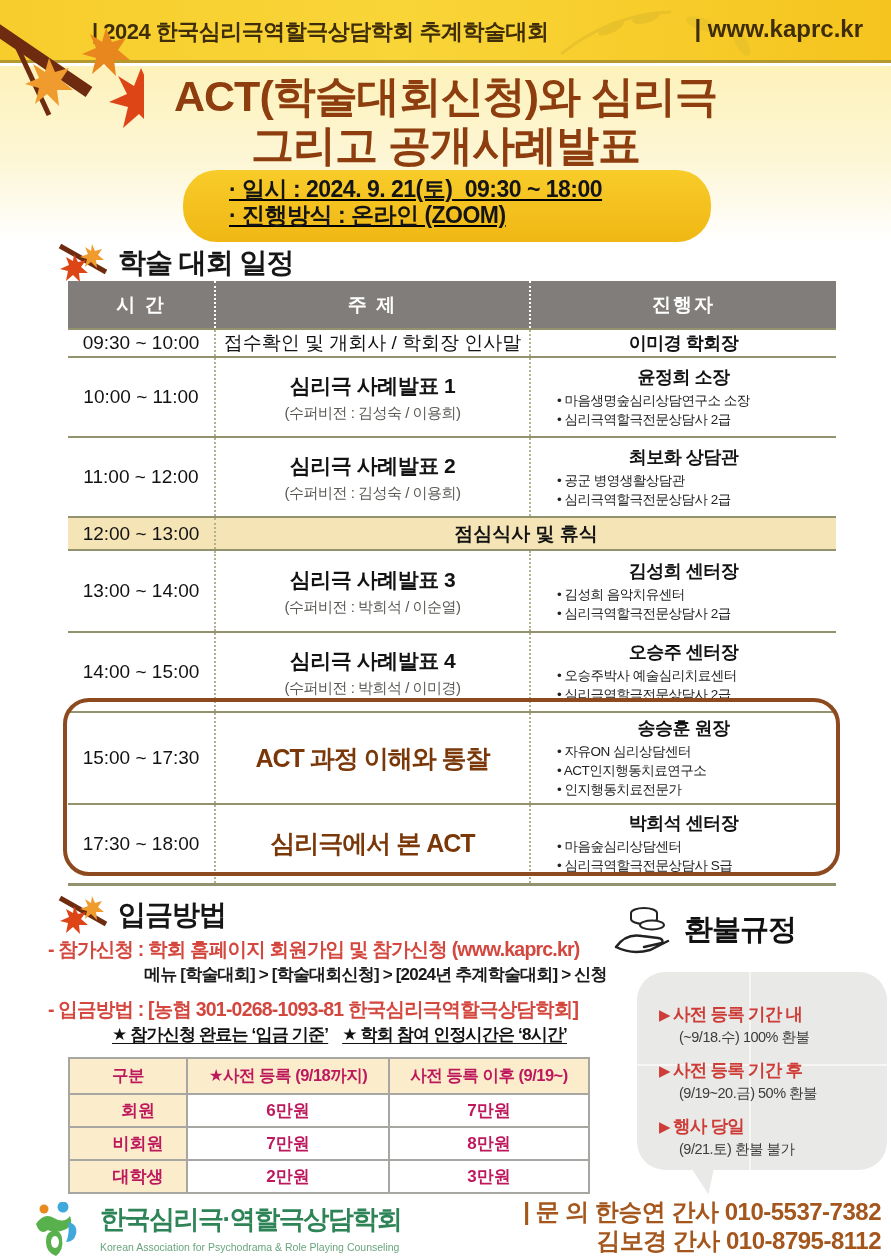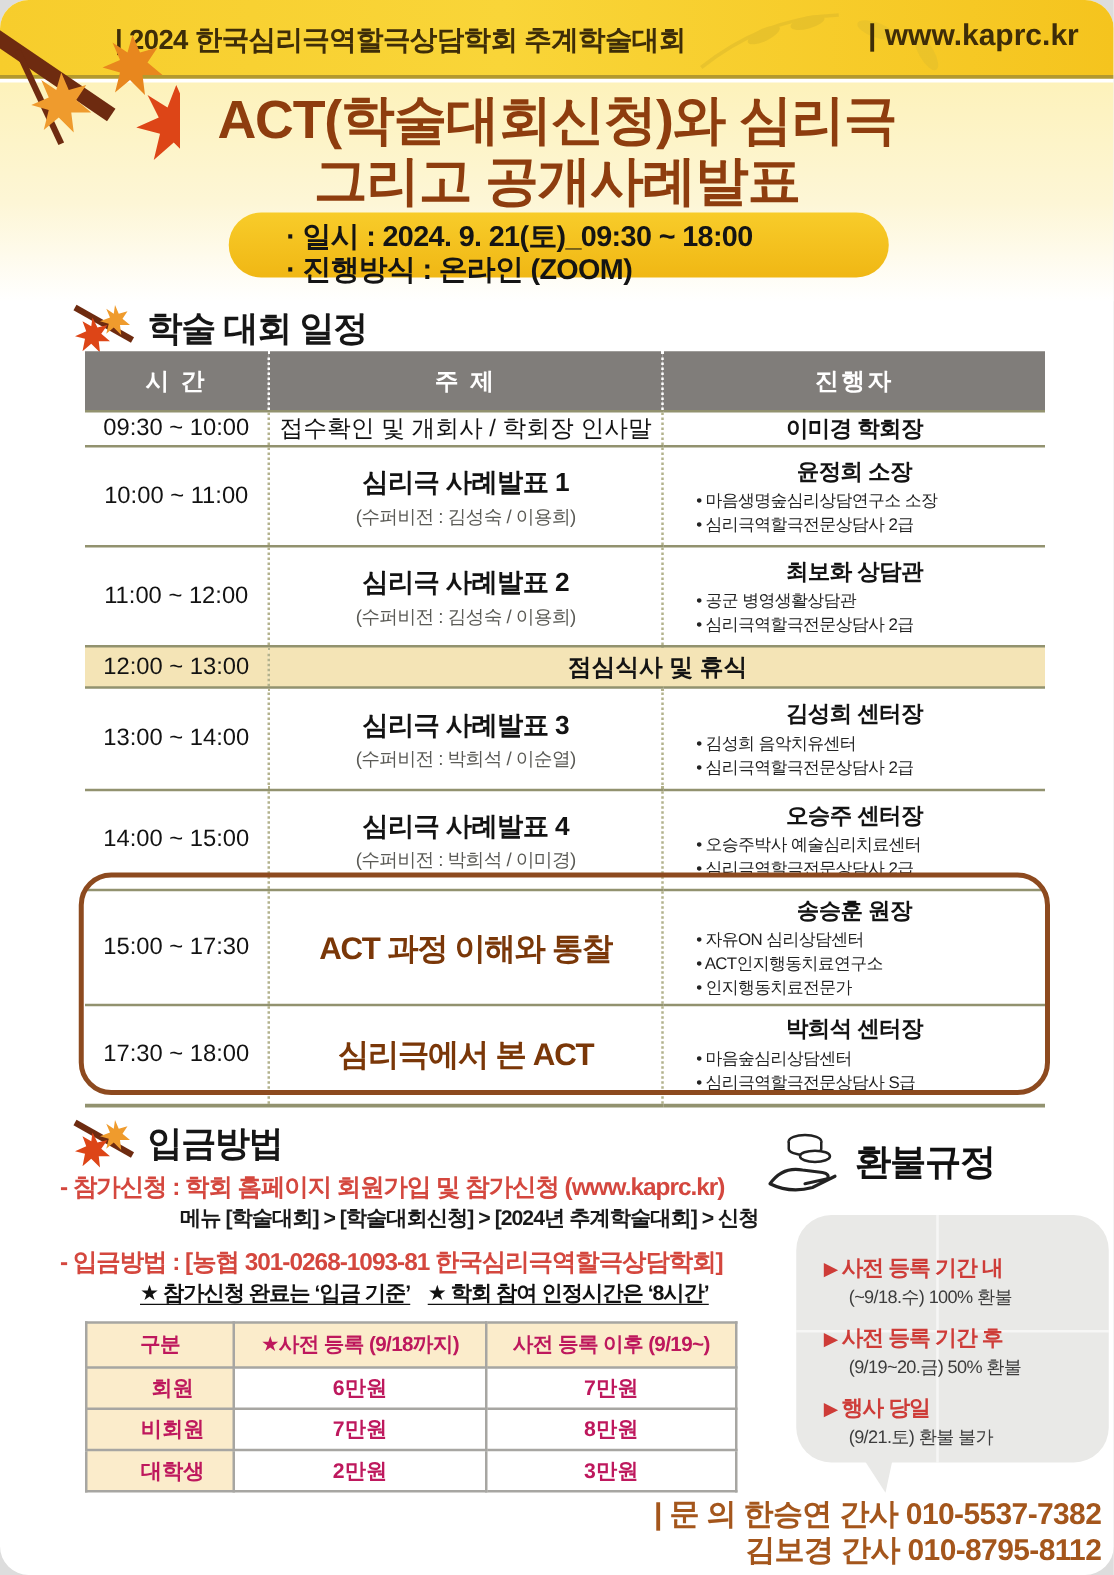--- a/index.html
+++ b/index.html
@@ -1,19 +1,19 @@
 <!DOCTYPE html>
 <html><head>
 <meta charset="utf-8">
 <style>
   * { margin:0; padding:0; box-sizing:border-box; }
   body { background:#dddddd; font-family:"Liberation Sans","DejaVu Sans",sans-serif; }
   .poster {
     position:relative; width:891px; height:1260px; margin:0 auto;
-    background:#ffffff; overflow:hidden;border-radius:23px;
+    background:#ffffff; overflow:hidden;
   }
 
   
   .banner {
     position:absolute; left:0; top:0; width:891px; height:63px;
     background:linear-gradient(90deg,#f7cd2c 0%,#f9d538 45%,#f5c41e 100%);
     border-bottom:3px solid #b3992e;
   }
   .banner-left {
     position:absolute; left:92px; top:17px;
@@ -33,23 +33,23 @@
 
   .corner-leaves { position:absolute; left:-6px; top:0; }
 
   
   .title { position:absolute; left:0; top:72px; width:891px; text-align:center;
     color:#8e3d0e; font-weight:800; letter-spacing:-1px; }
   .title .l1 { font-size:43px; line-height:1.15; }
   .title .l2 { font-size:43px; line-height:1.15; }
 
   .pill {
-    position:absolute; left:183px; top:170px; width:528px; height:52px;
+    position:absolute; left:183px; top:170px; width:528px; height:72px;
     background:linear-gradient(180deg,#f8cc2a,#f0b714);
-    border-radius:34px; padding:6px 0 12px 46px;
+    border-radius:34px; padding:6px 0 12px 46px;text-decoration:underline;
   }
   .pill div { font-size:23px; font-weight:700; color:#141414; line-height:1.13; letter-spacing:-0.5px; }
 
   
   .sec-head { position:absolute; display:flex; align-items:center; }
   .sec-head .txt { font-size:28px; font-weight:800; color:#161616; letter-spacing:-1px; }
   .leaf-ico { margin-right:8px; }
 
   
   .sched-wrap { position:absolute; left:68px; top:281px; width:768px; }
@@ -354,19 +354,33 @@
       <div class="rt">사전 등록 기간 후</div>
       <div class="rd">(9/19~20.금) 50% 환불</div>
     </div>
     <div class="r-item" style="top:142px;">
       <div class="rt">행사 당일</div>
       <div class="rd">(9/21.토) 환불 불가</div>
     </div>
   </div>
   <div class="bubble-tail"></div>
 
+  <div class="footer-logo">
+    <svg width="58" height="56" viewBox="0 0 58 56">
+      <circle cx="14" cy="7" r="4.5" fill="#e98a1f"></circle>
+      <circle cx="33" cy="5" r="5.5" fill="#3fa9db"></circle>
+      <path d="M6 22 Q14 10 24 16 Q34 22 40 14 Q44 24 34 28 Q24 32 18 28 Q10 34 6 22 Z" fill="#58b14c"></path>
+      <path d="M20 30 Q30 26 32 36 Q34 48 26 54 Q16 50 16 40 Q16 32 20 30 Z" fill="#58b14c"></path>
+      <ellipse cx="25" cy="40" rx="4" ry="6" fill="#ffffff"></ellipse>
+      <path d="M38 20 Q48 22 46 32 Q44 40 36 40 Q40 32 38 20 Z" fill="#3fa9db"></path>
+    </svg>
+    <div class="logo-texts">
+      <div class="logo-kr">한국심리극·역할극상담학회</div>
+      <div class="logo-en">Korean Association for Psychodrama &amp; Role Playing Counseling</div>
+    </div>
+  </div>
 
   <div class="contact">
     <div class="c1">| 문 의  한승연 간사  010-5537-7382</div>
     <div class="c2">김보경 간사  010-8795-8112</div>
   </div>
 
 </div>
 
 </body></html>

